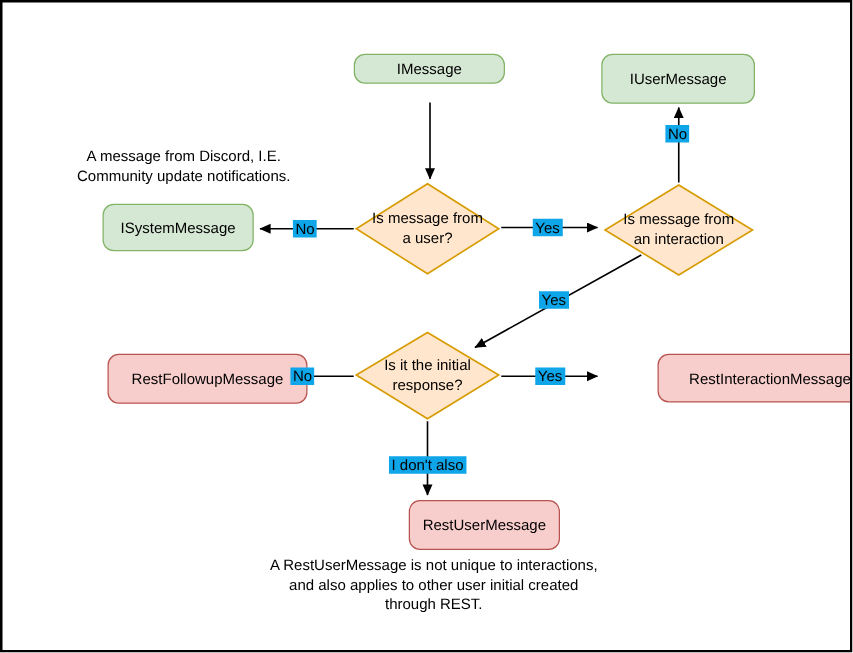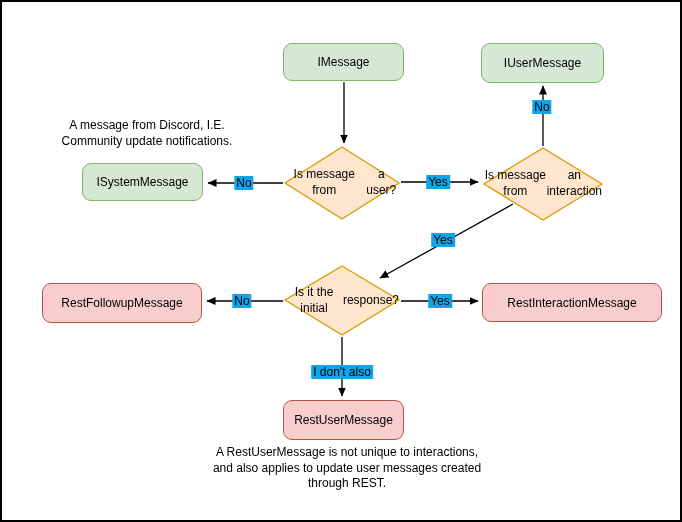--- a/index.html
+++ b/index.html
@@ -19,25 +19,25 @@
     align-items: center;
     justify-content: center;
     font-size: 12px;
     color: #000;
     text-align: center;
     border: 1px solid;
     border-radius: 9px;
     white-space: nowrap;
   }
   .node.green { background: var(--node-green-fill, #d5e8d4); border-color: var(--node-green-border, #82b366); }
-  .node.red   { background: var(--node-red-fill, #f8cecc);   border-color: var(--node-red-border, #b85450); }
+  .node.red   { background: var(--node-red-fill, #f8cecc);   border-color: var(--node-red-border, #b85450); margin-left: 44px; }
   .dlabel {
     position: absolute;
     display: flex;
-    flex-direction: row;
+    flex-direction: column;
     align-items: center;
     justify-content: center;
     font-size: 12px;
     color: #000;
     text-align: center;
     line-height: 1.3;
     pointer-events: none;
   }
   .elabel {
     position: absolute;
@@ -85,21 +85,21 @@
     <line class="edge" x1="511" y1="202" x2="378" y2="276" marker-end="url(#arrow)"></line>
     <line class="edge" x1="281" y1="299" x2="205" y2="299" marker-end="url(#arrow)"></line>
     <line class="edge" x1="399" y1="299" x2="476" y2="299" marker-end="url(#arrow)"></line>
     <line class="edge" x1="340" y1="335" x2="340" y2="394" marker-end="url(#arrow)"></line>
 
     <polygon class="diamond" points="340,145 397,181 340,217 283,181"></polygon>
     <polygon class="diamond" points="541,146 600,182 541,218 482,182"></polygon>
     <polygon class="diamond" points="340,264 397,298 340,333 283,298"></polygon>
   </svg>
 
-  <div class="node green" style="left:281px; top:41px; width:121px; height:38px;">IMessage</div>
+  <div class="node green" style="left:281px; top:41px; width:121px; height:24px;">IMessage</div>
 
   <div class="node green" style="left:479px; top:41px; width:123px; height:40px;">IUserMessage</div>
 
   <div class="node green" style="left:80px; top:161px; width:121px; height:38px;">ISystemMessage</div>
 
   <div class="node red" style="left:40px; top:281px; width:160px; height:40px;">RestFollowupMessage</div>
 
   <div class="node red" style="left:480px; top:281px; width:180px; height:39px;">RestInteractionMessage</div>
 
   <div class="node red" style="left:281px; top:398px; width:121px; height:40px;">RestUserMessage</div>
@@ -127,17 +127,17 @@
   <span class="elabel" style="left:438px; top:299px;">Yes</span>
   <span class="elabel" style="left:340px; top:370px;">I don't also</span>
 
   <div class="note" style="left:40px; top:116px; width:210px;">
     <div>A message from Discord, I.E.</div>
     <div>Community update notifications.</div>
   </div>
 
   <div class="note" style="left:175px; top:443px; width:340px;">
     <div>A RestUserMessage is not unique to interactions,</div>
-    <div>and also applies to update user messages created</div>
+    <div>and also applies to other user initial created</div>
     <div>through REST.</div>
   </div>
 
 </div>
 
 </body></html>

